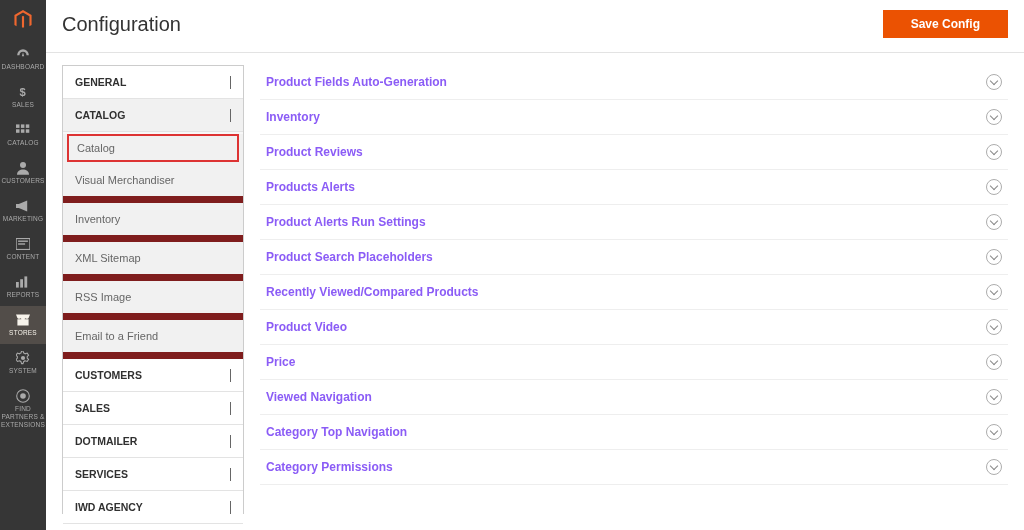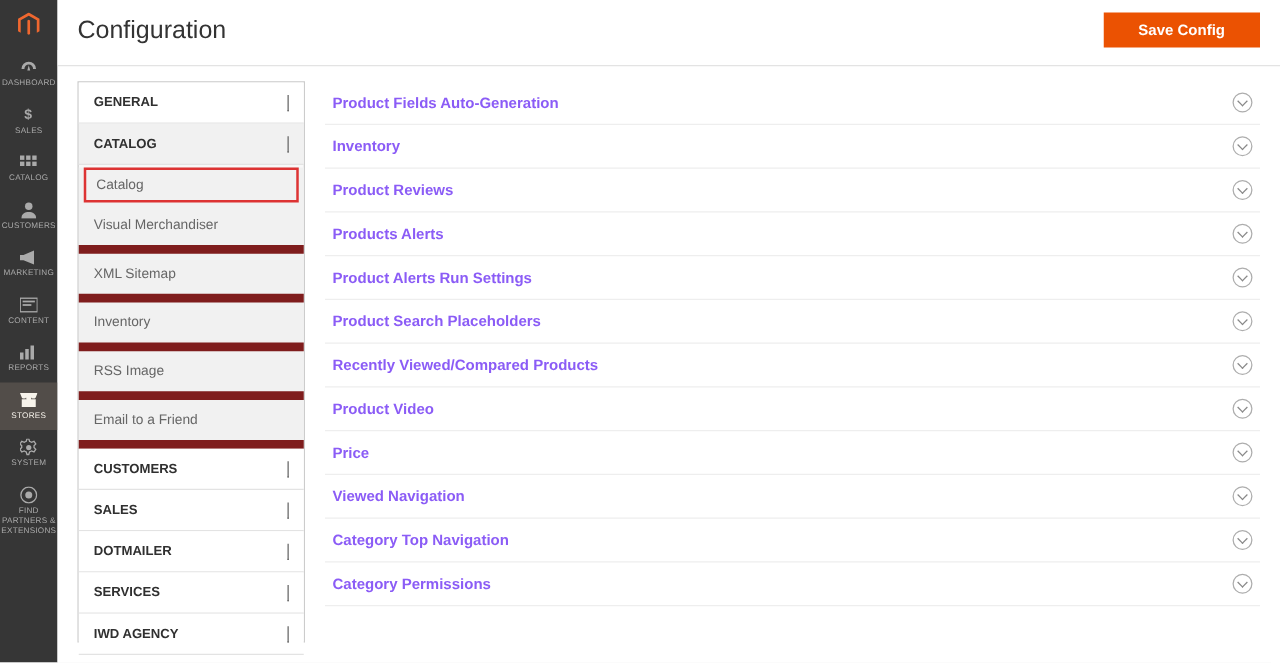--- a/index.html
+++ b/index.html
@@ -306,22 +306,22 @@
         <span><span class="sect-chev"></span></span>
       </div>
 
       <div class="cfg-section-header expanded">
         <span>CATALOG</span>
         <span><span class="sect-chev up"></span></span>
       </div>
       <div class="cfg-sub-list">
         <div class="cfg-sub-item highlighted">Catalog</div>
         <div class="cfg-sub-item">Visual Merchandiser</div>
+        <div class="cfg-sub-item">Inventory</div>
         <div class="cfg-sub-item">XML Sitemap</div>
-        <div class="cfg-sub-item">Inventory</div>
         <div class="cfg-sub-item">RSS Image</div>
         <div class="cfg-sub-item">Email to a Friend</div>
       </div>
 
       <div class="cfg-section-header">
         <span>CUSTOMERS</span>
         <span><span class="sect-chev"></span></span>
       </div>
       <div class="cfg-section-header">
         <span>SALES</span>

